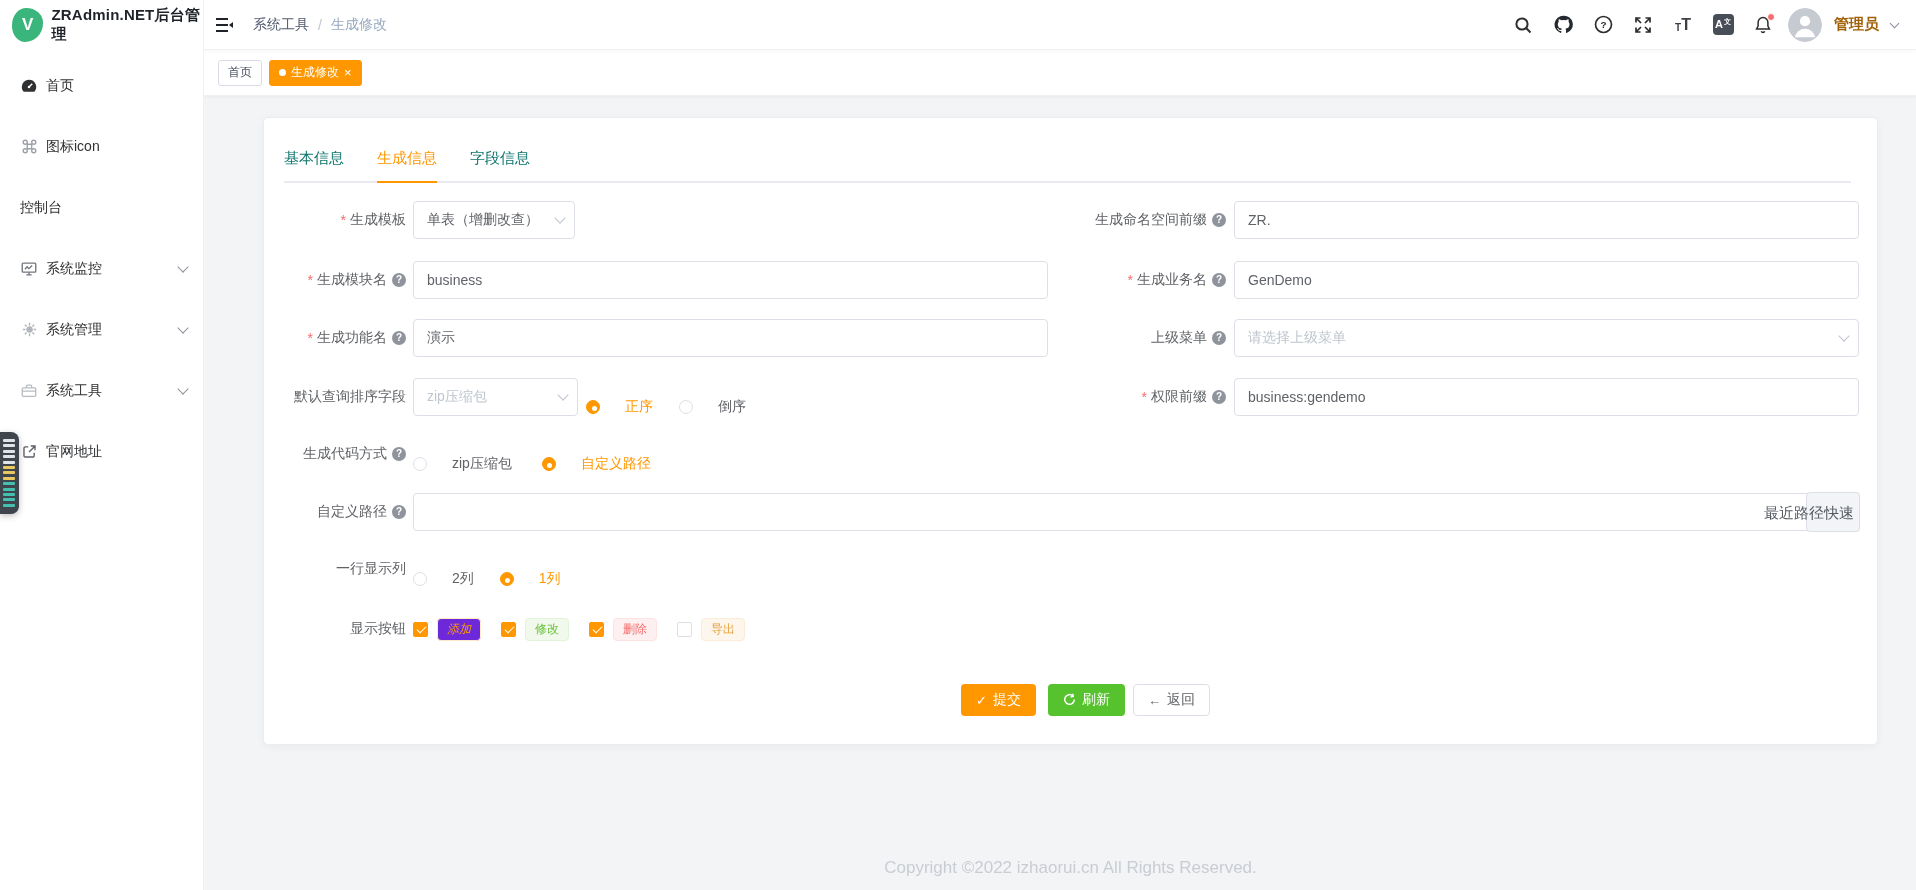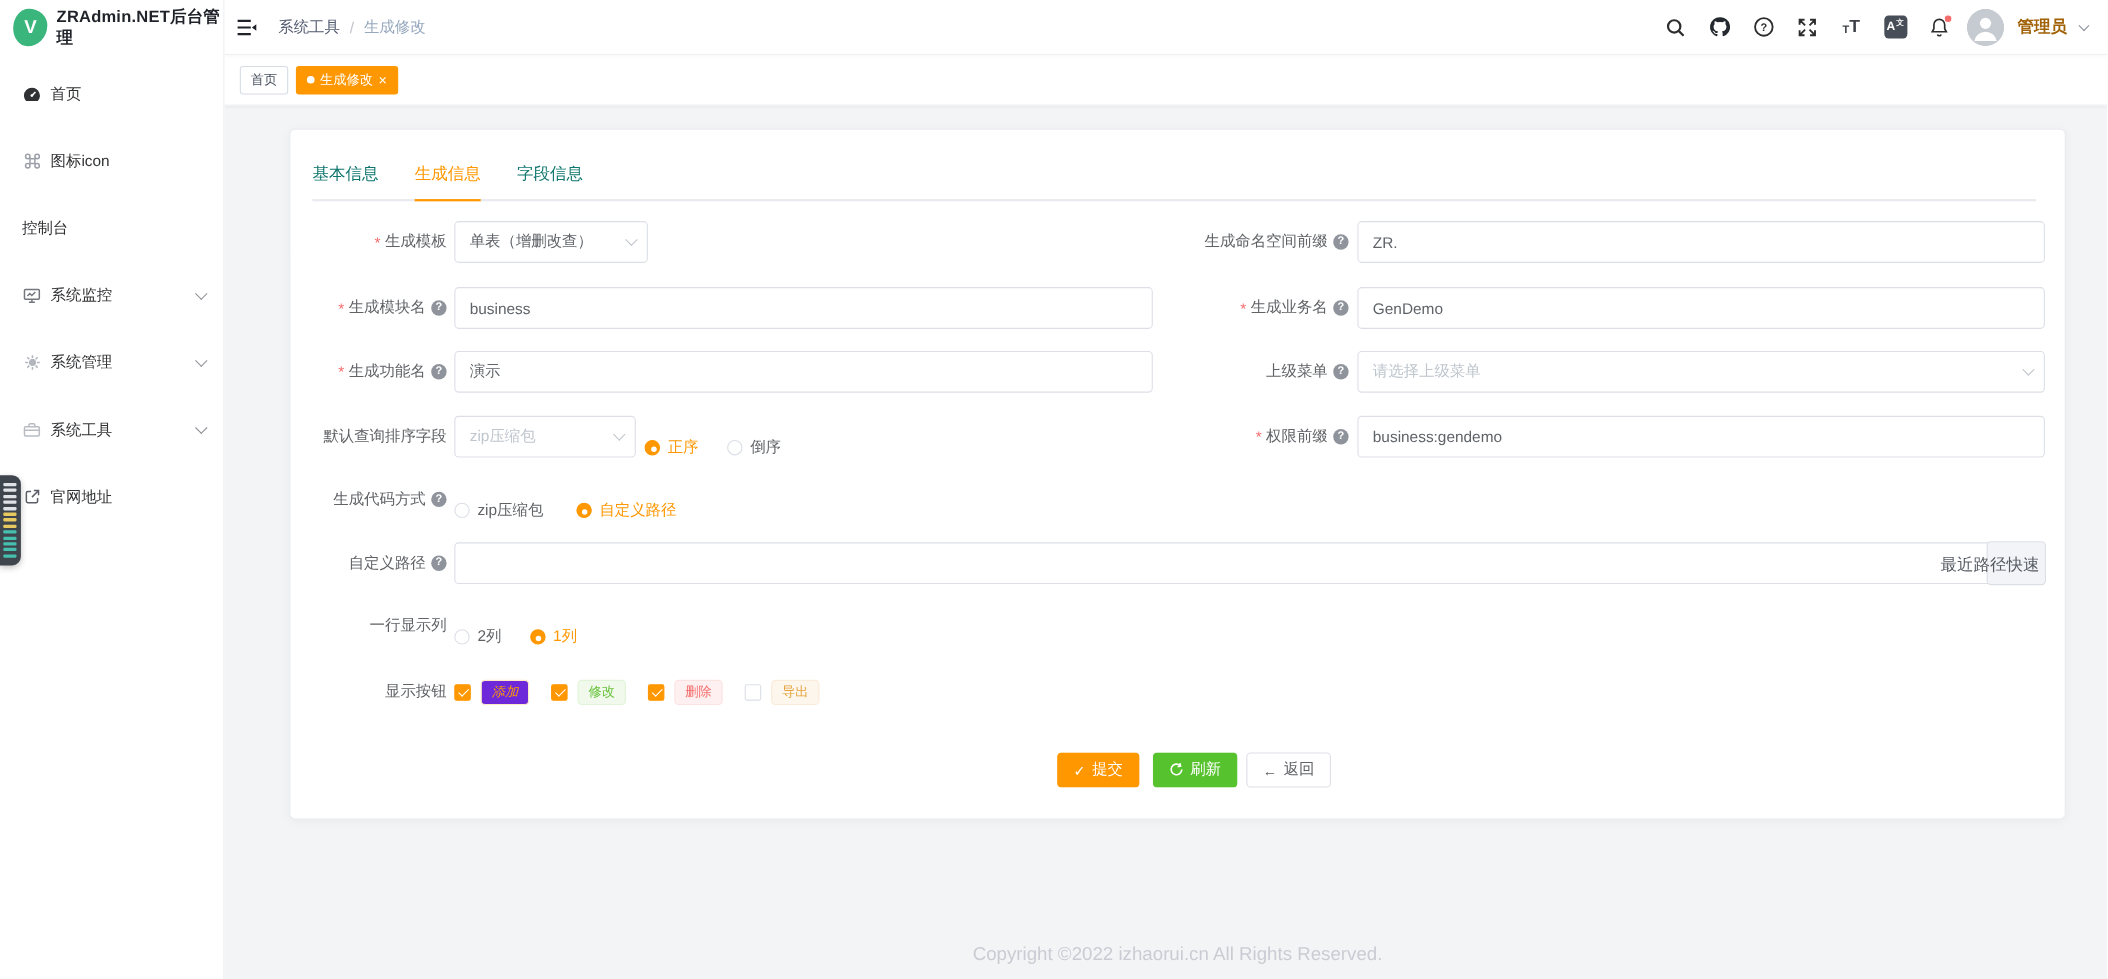--- a/index.html
+++ b/index.html
@@ -69,21 +69,21 @@
   .help { width:14px; height:14px; border-radius:50%; background:#8f949c; color:#fff; font-size:10px; font-weight:bold; display:inline-flex; align-items:center; justify-content:center; line-height:1; cursor:pointer; }
   .finput { position:absolute; height:38px; border:1px solid #dcdfe6; border-radius:4px; background:#fff; display:flex; align-items:center; }
   .finput input { border:none; outline:none; width:100%; height:100%; padding:0 13px; font-size:14px; color:#5f6368; background:transparent; font-family:inherit; }
   .finput input::placeholder { color:#bfc6ce; }
   .fselect { cursor:pointer; justify-content:space-between; padding:0 10px 0 13px; }
   .fselect .sel-text { font-size:14px; color:#5f6368; }
   .fselect .sel-text.ph { color:#bfc6ce; }
   .sel-caret { width:8px; height:8px; border-right:1.5px solid #c0c4cc; border-bottom:1.5px solid #c0c4cc; transform:rotate(45deg); margin-top:-4px; }
 
   .radio-group { position:absolute; height:38px; display:flex; align-items:center; gap:26px; }
-  .radio-opt { display:flex; align-items:center; gap:7px; cursor:pointer; font-size:14px; color:#606266;margin-top:20px; }
+  .radio-opt { display:flex; align-items:center; gap:25px; cursor:pointer; font-size:14px; color:#606266;margin-top:20px; }
   .radio { width:14px; height:14px; border-radius:50%; border:1px solid #dcdfe6; background:#fff; position:relative; flex:0 0 14px; }
   .radio.checked { background:#ff9700; border-color:#ff9700; }
   .radio.checked::after { content:""; position:absolute; left:4.5px; top:4.5px; width:5px; height:5px; border-radius:50%; background:#fff; }
   .radio-opt.sel-label { color:#ff9700; }
 
   .cb-group { position:absolute; height:38px; display:flex; align-items:center; gap:20px; }
   .cb-item { display:flex; align-items:center; gap:9px; cursor:pointer; }
   .cb { width:15px; height:15px; border:1px solid #dcdfe6; border-radius:2px; background:#fff; position:relative; }
   .cb.checked { background:#ff9700; border-color:#ff9700; }
   .cb.checked::after { content:""; position:absolute; left:4.5px; top:1.5px; width:4px; height:8px; border:solid #fff; border-width:0 1.6px 1.6px 0; transform:rotate(45deg); }
@@ -290,21 +290,21 @@
           <span class="card-tab">基本信息</span>
           <span class="card-tab active">生成信息</span>
           <span class="card-tab">字段信息</span>
         </div>
 
         <div class="frow" style="top:83px">
           <span class="flabel" style="left:0;width:142px">
             <span class="req">*</span>
             <span>生成模板</span>
           </span>
-          <div class="finput fselect" style="left:149px;width:176px">
+          <div class="finput fselect" style="left:149px;width:162px">
             <span class="sel-text">单表（增删改查）</span>
             <span class="sel-caret"></span>
           </div>
           <span class="flabel" style="left:640px;width:322px">
             <span>生成命名空间前缀</span>
             <span class="help">?</span>
           </span>
           <div class="finput" style="left:970px;width:625px">
             <input value="ZR." style="">
           </div>

